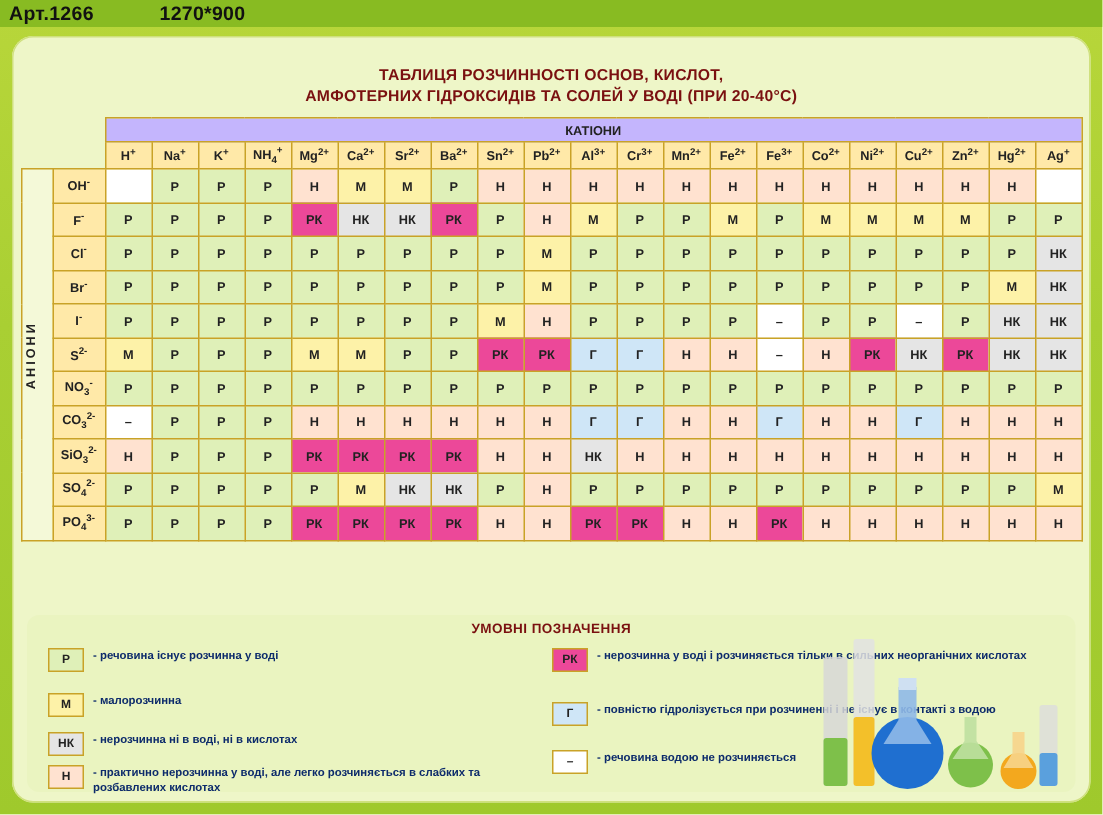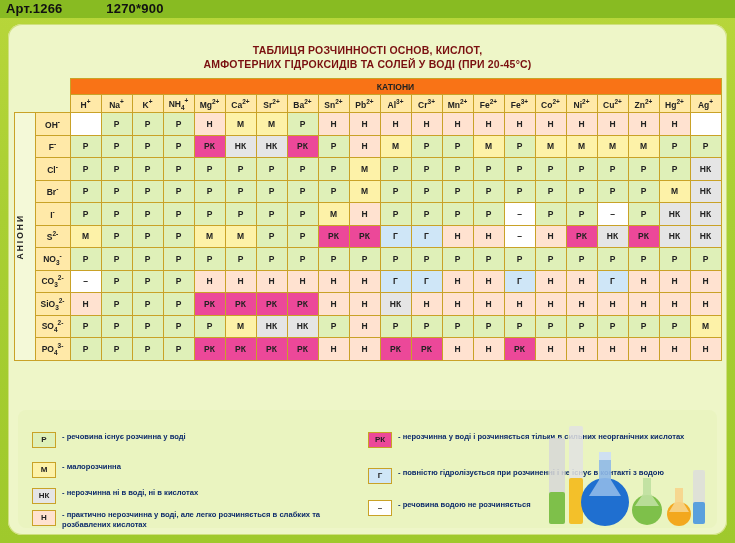--- a/index.html
+++ b/index.html
@@ -50,21 +50,21 @@
   table.solub td, table.solub th{
     border:1px solid #c9a227;
     font-size:8.5px;
     text-align:center;
     vertical-align:middle;
     padding:0;
     font-weight:bold;
     color:#222;
   }
   .katgrp{
-    background:#f97316;color:#8a5a00;font-size:10px;font-weight:bold;height:15px;
+    background:#c4b5fd;color:#8a5a00;font-size:10px;font-weight:bold;height:15px;
   }
   .corner{background:#eef6c8;border:none !important;}
   .anions-cell{
     background:#f4f9d8;
     color:#6b7f00;
     font-weight:bold;
     font-size:11px;
     width:20px;
   }
   .anions-cell span{
@@ -118,21 +118,21 @@
   <div class="topbar"></div>
   <div class="art">
     <span>Арт.1266</span>
     <span class="dims">1270*900</span>
   </div>
 
   <div class="card">
 
     <div class="title">
       <div>ТАБЛИЦЯ РОЗЧИННОСТІ ОСНОВ, КИСЛОТ,</div>
-      <div>АМФОТЕРНИХ ГІДРОКСИДІВ ТА СОЛЕЙ У ВОДІ (ПРИ 20-45°С)</div>
+      <div>АМФОТЕРНИХ ГІДРОКСИДІВ ТА СОЛЕЙ У ВОДІ (ПРИ 20-40°С)</div>
     </div>
 
     <table class="solub" id="solub-table">
       <tbody id="solub-body">
           <tr>
             <td class="corner" rowspan="2" colspan="2"></td>
             <td class="katgrp" colspan="21">КАТІОНИ</td>
           </tr>
           <tr>
             <td class="hdr-cation">H<span class="sup">+</span></td>
@@ -421,20 +421,21 @@
             <td class="H">Н</td>
             <td class="H">Н</td>
             <td class="H">Н</td>
             <td class="H">Н</td>
             <td class="H">Н</td>
           </tr>
         </tbody>
     </table>
 
     <div class="legend">
+      <div class="legend-title">УМОВНІ ПОЗНАЧЕННЯ</div>
 
       <div class="leg-row" style="left:14px;top:22px;width:300px;">
         <div class="chip P">Р</div>
         <div class="leg-text">- речовина існує розчинна у воді</div>
       </div>
 
       <div class="leg-row" style="left:14px;top:52px;width:300px;">
         <div class="chip M">М</div>
         <div class="leg-text">- малорозчинна</div>
       </div>

